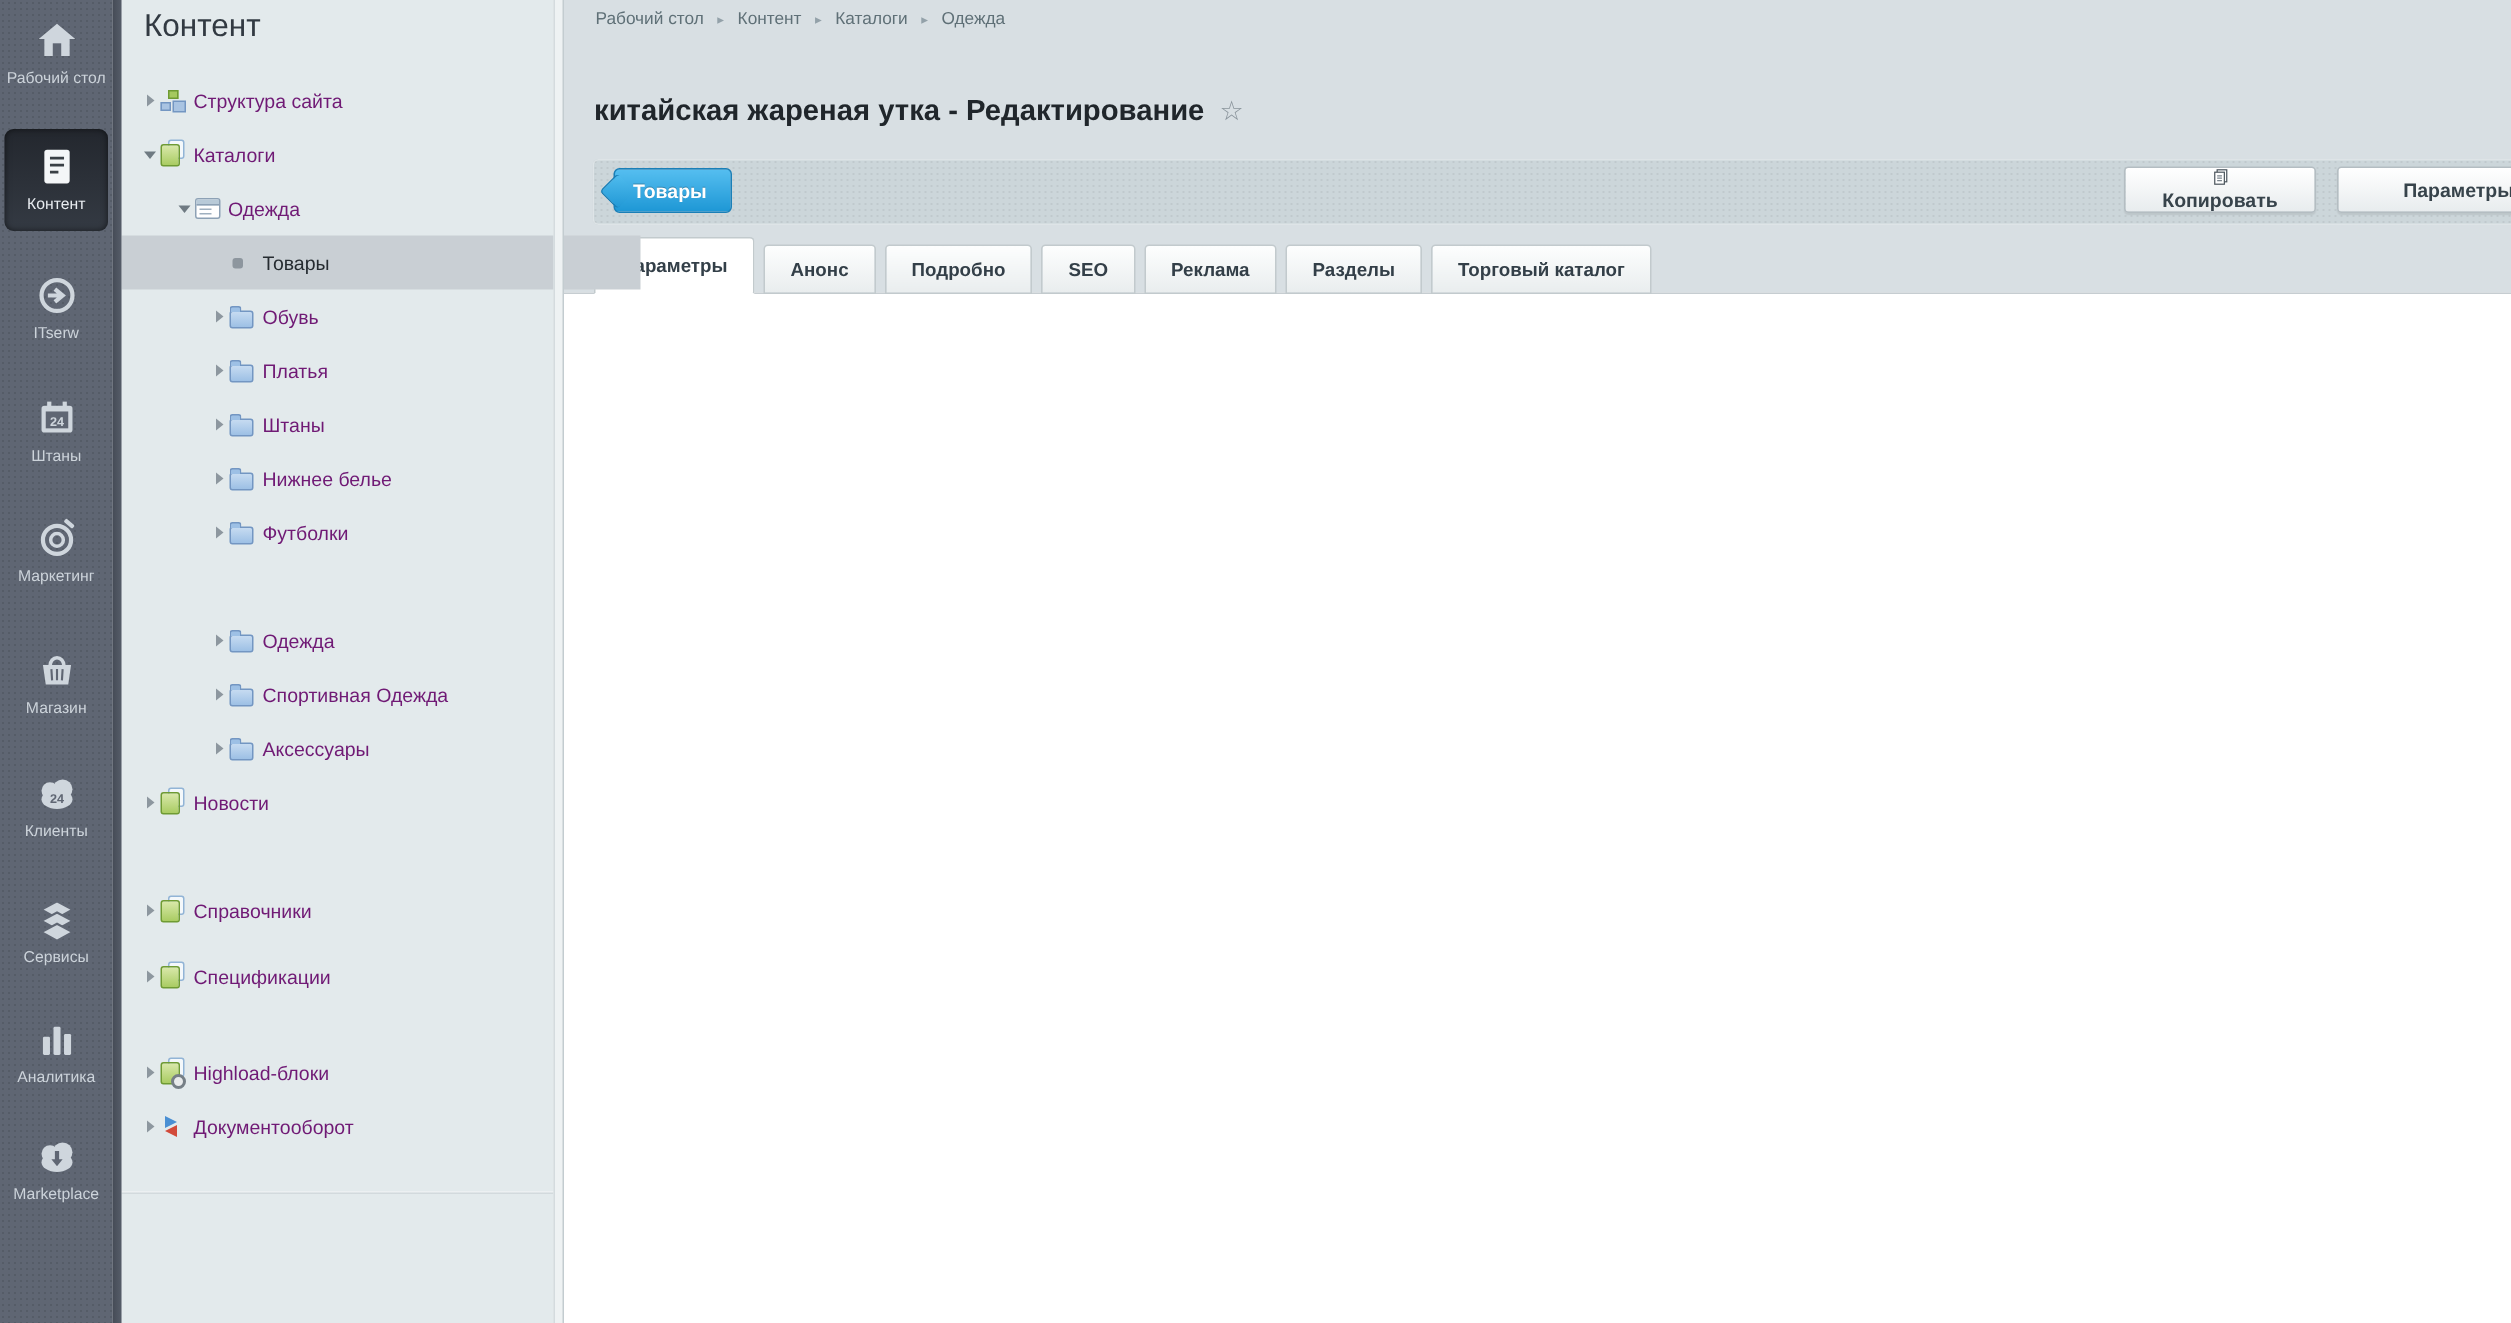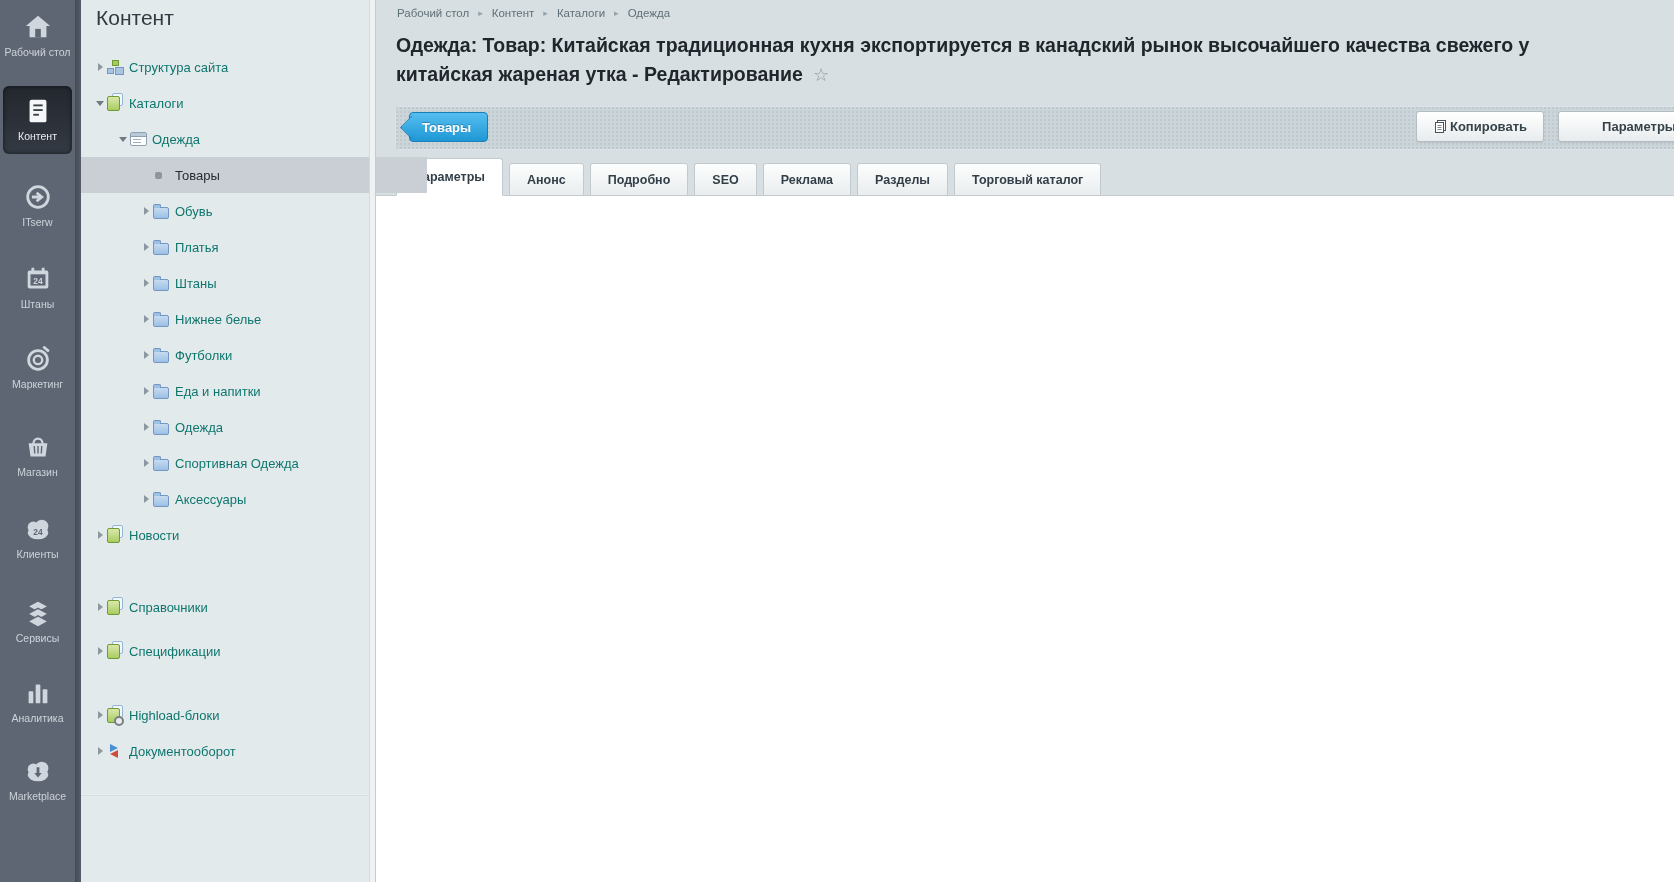--- a/index.html
+++ b/index.html
@@ -13,21 +13,21 @@
         background:linear-gradient(90deg,#454b56,#565d69);z-index:5;}
   .ritem{position:absolute;left:0;width:75px;text-align:center;color:#ccd3da;font-size:10.5px;line-height:12px;cursor:pointer;}
   .ritem .ric{display:block;margin:0 auto 4px auto;width:30px;height:30px;}
   .ritem.active-block{left:3px;width:69px;border-radius:6px;background:linear-gradient(#23272e,#343a43);
         box-shadow:inset 0 0 4px rgba(0,0,0,.6);padding:10px 0 12px 0;}
   .ritem.active-block span.rlabel{color:#e8ecf0;}
 
   
   #tree{position:absolute;left:81px;top:0;width:288px;height:882px;background:#e3eaec;z-index:4;}
   #tree h2{position:absolute;left:15px;top:6px;margin:0;font-size:21px;font-weight:400;color:#323a42;}
-  .titem{position:absolute;left:0;width:288px;height:36px;display:flex;align-items:center;font-size:13px;color:#0f766e;cursor:pointer;}
+  .titem{position:absolute;left:0;width:288px;height:36px;display:flex;align-items:center;font-size:13px;color:#701a75;cursor:pointer;}
   .titem.sel{background:#c9cfd4;color:#262c31;}
   .lvl0{padding-left:12px;} .lvl1{padding-left:35px;} .lvl2{padding-left:58px;}
   .tw{width:14px;flex:0 0 14px;display:flex;align-items:center;justify-content:center;}
   .tw .c{width:0;height:0;border-left:5px solid #8d979f;border-top:4px solid transparent;border-bottom:4px solid transparent;}
   .tw .e{width:0;height:0;border-top:5px solid #6f7a82;border-left:4px solid transparent;border-right:4px solid transparent;}
   .ti{width:22px;flex:0 0 22px;height:16px;display:flex;align-items:center;position:relative;}
   .tlabel{white-space:nowrap;}
   .i-pages{position:relative;width:11px;height:13px;background:linear-gradient(#d9e8aa,#a9cc62);border:1px solid #6f9b33;border-radius:2px;}
   .i-pages::before{content:'';position:absolute;right:-4px;top:-4px;width:9px;height:11px;background:#f4f8fb;border:1px solid #92b4d6;border-radius:2px;z-index:-1;}
   .i-gear::after{content:'';position:absolute;right:-5px;bottom:-4px;width:6px;height:6px;border-radius:50%;background:#e8eaeb;border:2px solid #767f86;}
@@ -61,21 +61,21 @@
             box-shadow:inset 0 0 0 1px rgba(255,255,255,.35);}
   #btn-back{position:absolute;left:409px;top:112px;height:30px;line-height:30px;padding:0 16px 0 12px;
             background:linear-gradient(#55befo,#1e97d5);background:linear-gradient(#55bef0,#1e97d5);
             border:1px solid #1a7fb7;border-radius:4px;color:#fff;font-weight:bold;font-size:13px;
             text-shadow:0 -1px 0 rgba(0,0,0,.25);cursor:pointer;z-index:2;box-sizing:border-box;}
   #btn-back::before{content:'';position:absolute;left:-7px;top:6px;width:16px;height:16px;
             background:linear-gradient(135deg,#50bcee,#2198d5);border-left:1px solid #1a7fb7;border-bottom:1px solid #1a7fb7;
             transform:rotate(45deg);border-radius:3px;}
   .btn-white{position:absolute;top:111px;height:31px;box-sizing:border-box;display:flex;align-items:center;gap:2px;justify-content:center;
             background:linear-gradient(#ffffff,#e8ecee);border:1px solid #b4bdc2;border-radius:3px;
-            font-weight:bold;font-size:13px;color:#37434b;cursor:pointer;box-shadow:0 1px 1px rgba(0,0,0,.08);padding:0 15px;}
+            font-weight:bold;font-size:13px;color:#37434b;cursor:pointer;box-shadow:0 1px 1px rgba(0,0,0,.08);padding:0 15px;flex-direction:column;}
   #btn-copy{left:1416px;width:128px;}
   #btn-params{left:1558px;width:210px;}
 
   #tabs{position:absolute;left:396px;top:158px;height:38px;display:flex;align-items:flex-end;gap:6px;z-index:3;}
   .tab{height:33px;line-height:33px;padding:0 17px;background:linear-gradient(#fdfefe,#e9edee);
        border:1px solid #c2cacd;border-radius:3px 3px 0 0;font-size:12.5px;font-weight:bold;color:#333f48;
        box-sizing:border-box;cursor:pointer;white-space:nowrap;}
   .tab.active{height:38px;line-height:36px;background:#fff;border-bottom:1px solid #fff;}
 
   #panel{position:absolute;left:376px;top:195px;right:0;bottom:0;background:#fff;border-top:1px solid #c6cdd1;z-index:1;}
@@ -277,29 +277,20 @@
   </div>
   <div class="titem lvl2" style="top:301px">
     <span class="tw">
         <span class="c"></span>
       </span>
     <span class="ti">
         <span class="i-folder"></span>
       </span>
     <span class="tlabel">Нижнее белье</span>
   </div>
-  <div class="titem lvl2" style="top:373px">
-    <span class="tw">
-        <span class="c"></span>
-      </span>
-    <span class="ti">
-        <span class="i-folder"></span>
-      </span>
-    <span class="tlabel">Еда и напитки</span>
-  </div>
   <div class="titem lvl2" style="top:409px">
     <span class="tw">
         <span class="c"></span>
       </span>
     <span class="ti">
         <span class="i-folder"></span>
       </span>
     <span class="tlabel">Одежда</span>
   </div>
   <div class="titem lvl2" style="top:445px">
@@ -373,21 +364,21 @@
   <span class="crumb-link">Рабочий стол</span>
   <span class="crumb-sep">▸</span>
   <span class="crumb-link">Контент</span>
   <span class="crumb-sep">▸</span>
   <span class="crumb-link">Каталоги</span>
   <span class="crumb-sep">▸</span>
   <span class="crumb-link">Одежда</span>
 </div>
 
 <div id="ptitle">
-  <span>Одежда: Товар: Китайская традиционная кухня экспортируется в канадский рынок высочайшего качества свежего у</span><br>
+  <br>
   <span>китайская жареная утка - Редактирование</span><span id="star">☆</span>
 </div>
 
 <div id="toolband"></div>
 <div id="btn-back">Товары</div>
 <div class="btn-white" id="btn-copy">
   <svg width="15" height="15" viewBox="0 0 15 15">
       <rect x="4.5" y="1.5" width="8" height="10" fill="#fff" stroke="#4a545c"></rect>
       <rect x="2.5" y="3.5" width="8" height="10" fill="#fff" stroke="#4a545c"></rect>
       <g stroke="#7a848c">

